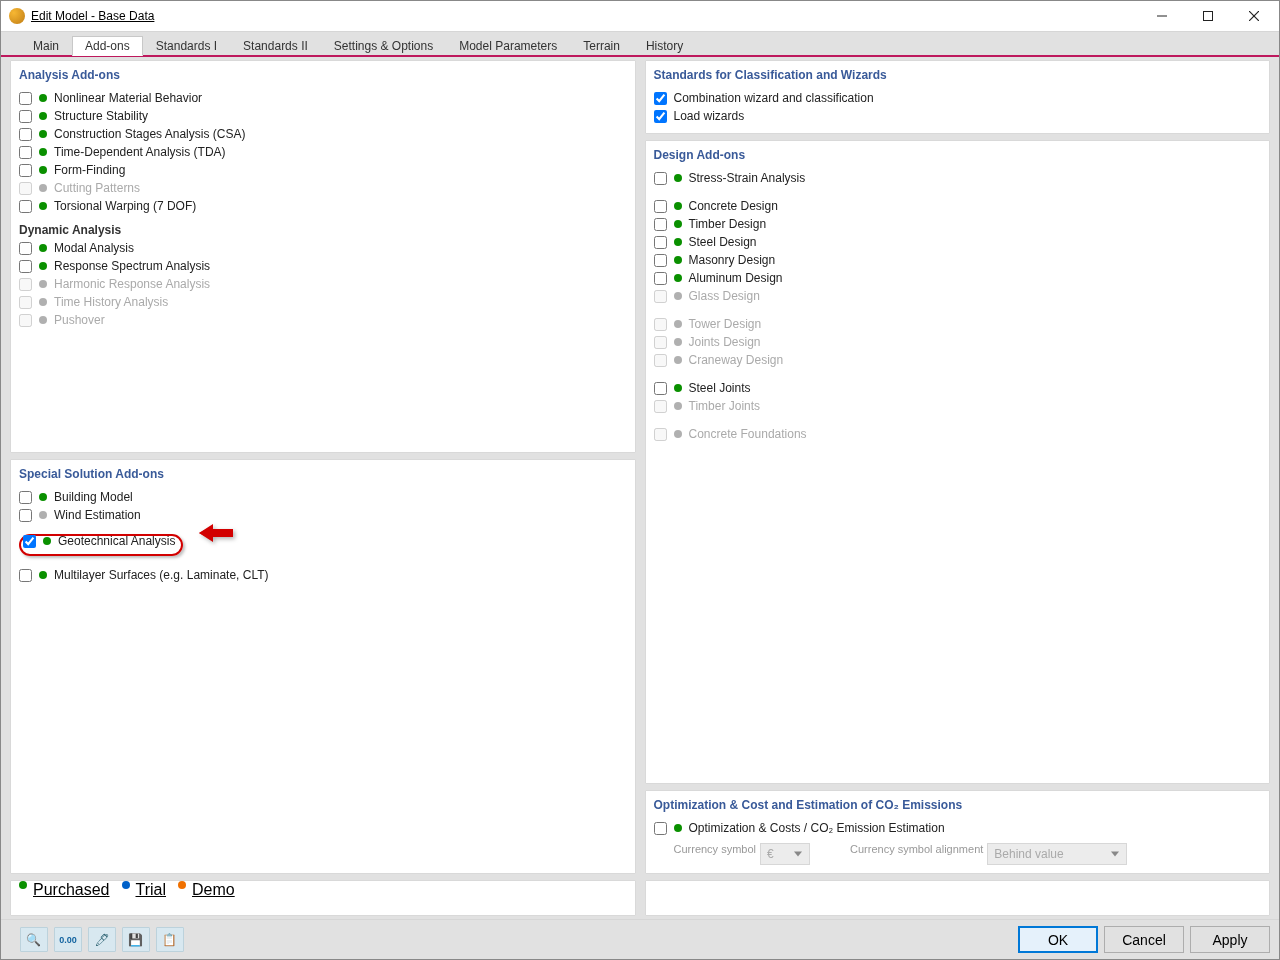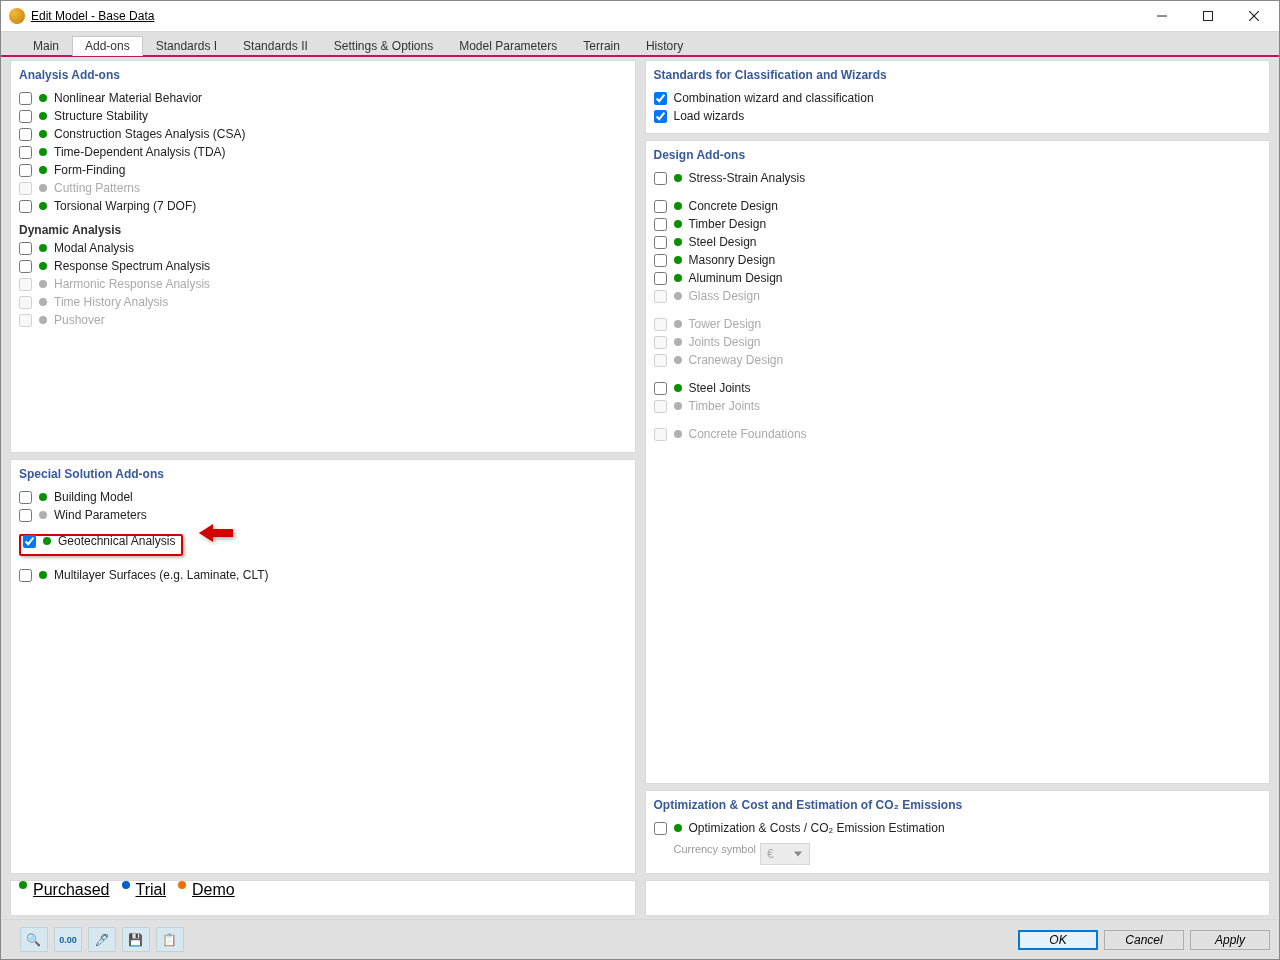--- a/index.html
+++ b/index.html
@@ -26,35 +26,35 @@
 .panel .content { padding: 4px 8px 8px 8px; }
 .subhd { font-size: 12px; font-weight: bold; color: #333; padding: 8px 0 2px 0; }
 .row { display: flex; align-items: center; gap: 7px; padding: 2px 0; font-size: 12px; color: #222; }
 .row.disabled { color: #aaa; }
 .row input[type=checkbox] { width: 13px; height: 13px; margin: 0; }
 .dot { width: 8px; height: 8px; border-radius: 50%; display: inline-block; }
 .dot.green { background: #0a9000; }
 .dot.gray  { background: #b0b0b0; }
 .dot.blue  { background: #0060c8; }
 .dot.orange{ background: #f07000; }
-.hlbox { border: 2px solid #d20000; border-radius: 2px; padding: 0 6px 8px 2px; display: inline-flex; align-items: center; gap: 7px; height: 22px; box-shadow: 2px 2px 3px rgba(0,0,0,.25); }
+.hlbox { border: 2px solid #d20000; border-radius: 11px; padding: 0 6px 8px 2px; display: inline-flex; align-items: center; gap: 7px; height: 22px; box-shadow: 2px 2px 3px rgba(0,0,0,.25); }
 
 
 .dropdown { background: #ececec; border: 1px solid #d7d7d7; height: 22px; font-size: 12px; color: #444; padding: 0 22px 0 6px; display: inline-flex; align-items: center; position: relative; }
 .dropdown.disabled { color: #aaa; }
 .dropdown::after { content: ""; position: absolute; right: 7px; top: 50%; width: 0; height: 0; border-left: 4px solid transparent; border-right: 4px solid transparent; border-top: 5px solid #888; transform: translateY(-50%); }
 
 
 .legend { background: #fff; border: 1px solid #d9d9d9; border-radius: 1px; height: 36px; display: flex; align-items: flex-start; gap: 6px; padding: 0 8px; font-size: 16px; text-decoration: underline; }
 
 
 .footer { height: 40px; background: #e1e1e1; border-top: 1px solid #d6d6d6; display: flex; align-items: center; padding: 0 9px 0 19px; gap: 6px; }
 .toolbtn { width: 28px; height: 25px; background: #d8e8f0; border: 1px solid #bcd2dc; display: flex; align-items: center; justify-content: center; font-size: 12px; color: #2a6070; border-radius: 1px; }
 .footer .spacer { flex: 1; }
-.btn { width: 80px; height: 20px; background: #e1e1e1; border: 1px solid #adadad; font-size: 12px; display: flex; align-items: center; justify-content: center; font-style: italic; }
+.btn { width: 80px; height: 27px; background: #e1e1e1; border: 1px solid #adadad; font-size: 14px; display: flex; align-items: center; justify-content: center; }
 .btn.primary { border: 2px solid #0078d7; background: #e5f1fb; }
 
 
 .arrow { position: relative; }
 .arrow svg { position: absolute; left: 180px; top: -5px; filter: drop-shadow(2px 2px 2px rgba(0,0,0,.3)); }
 
 .grow { flex: 1; }
 .formrow { display: flex; gap: 40px; padding-top: 6px; padding-left: 20px; }
 .formcol { display: flex; flex-direction: row; gap: 4px; font-size: 11px; color: #999; }
 
@@ -172,21 +172,21 @@
         <div class="hd">Special Solution Add-ons</div>
         <div class="content" id="special-list">
             <div class="row">
               <input type="checkbox" style="">
               <span class="dot green"></span>
               <span>Building Model</span>
             </div>
             <div class="row">
               <input type="checkbox" style="">
               <span class="dot gray"></span>
-              <span>Wind Parameters</span>
+              <span>Wind Estimation</span>
             </div>
             <div class="row arrow" style="padding-top: 10px; padding-bottom: 10px;">
               <span class="hlbox">
                 <input type="checkbox" checked="" style="">
                 <span class="dot green"></span>
                 <span>Geotechnical Analysis</span>
               </span>
               <svg width="36" height="28">
                 <path d="M 34 14 L 12 14 L 12 8 L 0 14 L 12 20 L 12 14" fill="#d20000" transform="translate(0,0)"></path>
                 <path d="M 0 14 L 14 5 L 14 10 L 34 10 L 34 18 L 14 18 L 14 23 Z" fill="#d20000"></path>
@@ -302,20 +302,24 @@
         <div class="content">
           <div class="row">
             <input type="checkbox" style="">
             <span class="dot green"></span>
             <span>Optimization &amp; Costs / CO₂ Emission Estimation</span>
           </div>
           <div class="formrow">
             <div class="formcol">
               <span>Currency symbol</span>
               <div class="dropdown disabled" style="width:50px;">€</div>
+            </div>
+            <div class="formcol">
+              <span>Currency symbol alignment</span>
+              <div class="dropdown disabled" style="width:140px;">Behind value</div>
             </div>
           </div>
         </div>
       </div>
       <div class="legend" style="visibility:visible; background:#fff;"></div>
     </div>
   </div>
 
   <div class="footer">
     <div class="toolbtn">🔍</div>

